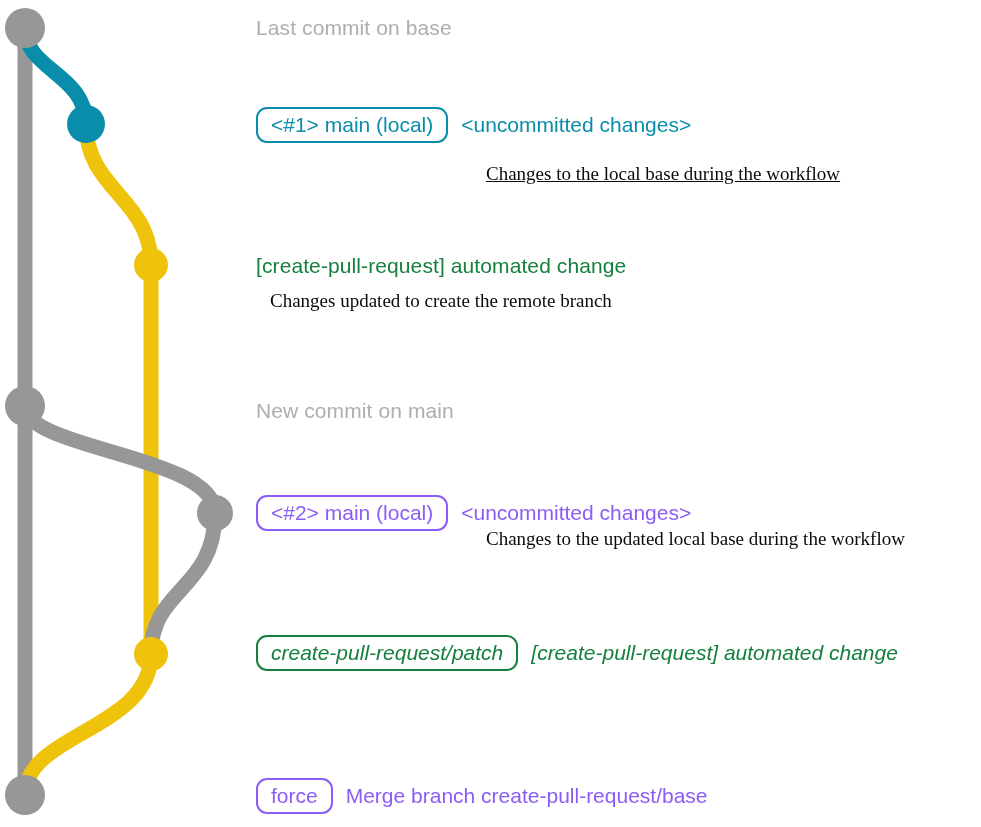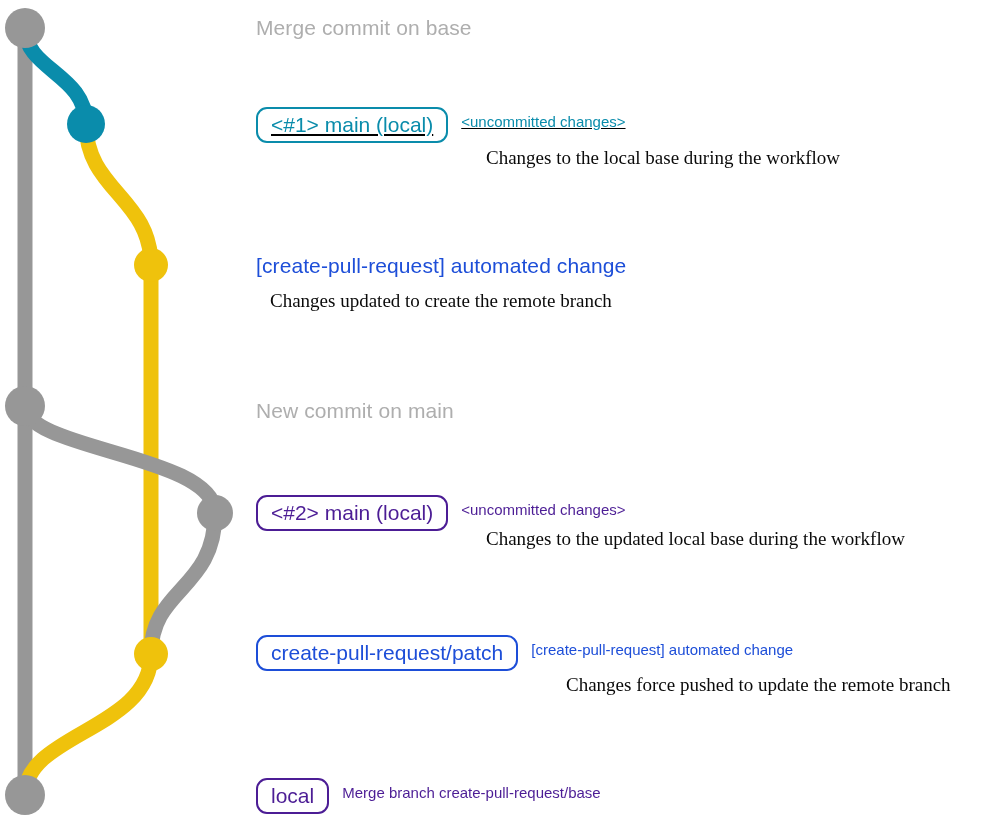--- a/index.html
+++ b/index.html
@@ -54,39 +54,39 @@
     border: 2px solid currentColor;
     border-radius: 11px;
     padding: 5px 13px 6px 13px;
     font-size: 21px;
     line-height: 1;
     white-space: nowrap;
     box-sizing: border-box;
   }
 
   .ref-label {
-    font-size: 15px;
+    font-size: 21px;
     line-height: 1;
     white-space: nowrap;
     margin-left: 13px;
     padding-top: 7px;
   }
 
   .subject {
     position: absolute;
     font-family: "Liberation Serif", serif;
     font-size: 19px;
     color: #0a0a0a;
     white-space: nowrap;
     line-height: 1;
   }
 
   .tone-blue  { color: #0a8cab; }
-  .tone-gold  { color: #1d4ed8; }
-  .tone-grey  { color: #4c1d95; }
+  .tone-gold  { color: #15803d; }
+  .tone-grey  { color: #8b5cf6; }
   .tone-faint { color: #aeaeae; }
 </style>
 </head>
 <body>
 
 <svg id="graph-layer" viewBox="0 0 981 827" width="981" height="827" xmlns="http://www.w3.org/2000/svg">
 
   <g fill="none" stroke-linecap="round" stroke-linejoin="round">
 
     <path d="M25,28 L25,795" stroke="#979797" stroke-width="15"></path>
@@ -108,43 +108,42 @@
   <circle cx="86" cy="124" r="19" fill="#0a8cab"></circle>
   <circle cx="151" cy="265" r="17" fill="#efc20c"></circle>
   <circle cx="25" cy="406" r="20" fill="#979797"></circle>
   <circle cx="215" cy="513" r="18" fill="#979797"></circle>
   <circle cx="151" cy="654" r="17" fill="#efc20c"></circle>
   <circle cx="25" cy="795" r="20" fill="#979797"></circle>
 </svg>
 
 <div id="annotation-layer">
 
-  <div class="headline tone-faint" style="left:256px; top:17px;">Merge commit on base</div>
+  <div class="headline tone-faint" style="left:256px; top:17px;">Last commit on base</div>
 
-  <div class="row" style="left:256px; top:107px;text-decoration:underline;">
+  <div class="row" style="left:256px; top:107px;">
     <span class="pill tone-blue">&lt;#1&gt; main (local)</span>
     <span class="ref-label tone-blue">&lt;uncommitted changes&gt;</span>
   </div>
-  <div class="subject" style="left:486px; top:148px;">Changes to the local base during the workflow</div>
+  <div class="subject" style="left:486px; top:164px;text-decoration:underline;">Changes to the local base during the workflow</div>
 
   <div class="headline tone-gold" style="left:256px; top:255px;">[create-pull-request] automated change</div>
   <div class="subject" style="left:270px; top:291px;">Changes updated to create the remote branch</div>
 
   <div class="headline tone-faint" style="left:256px; top:400px;">New commit on main</div>
 
   <div class="row" style="left:256px; top:495px;">
     <span class="pill tone-grey">&lt;#2&gt; main (local)</span>
     <span class="ref-label tone-grey">&lt;uncommitted changes&gt;</span>
   </div>
   <div class="subject" style="left:486px; top:529px;">Changes to the updated local base during the workflow</div>
 
-  <div class="row" style="left:256px; top:635px;">
+  <div class="row" style="left:256px; top:635px;font-style:italic;">
     <span class="pill tone-gold">create-pull-request/patch</span>
     <span class="ref-label tone-gold">[create-pull-request] automated change</span>
   </div>
-  <div class="subject" style="left:566px; top:675px;">Changes force pushed to update the remote branch</div>
 
   <div class="row" style="left:256px; top:778px;">
-    <span class="pill tone-grey">local</span>
+    <span class="pill tone-grey">force</span>
     <span class="ref-label tone-grey">Merge branch create-pull-request/base</span>
   </div>
 
 </div>
 
 </body></html>

